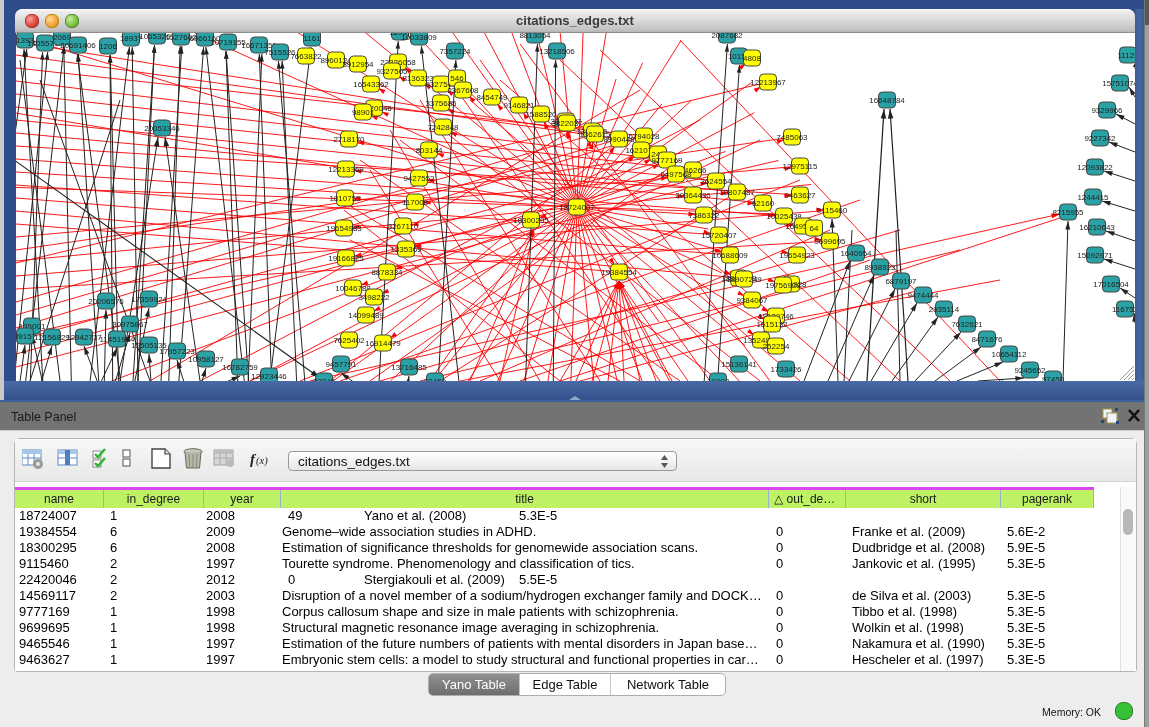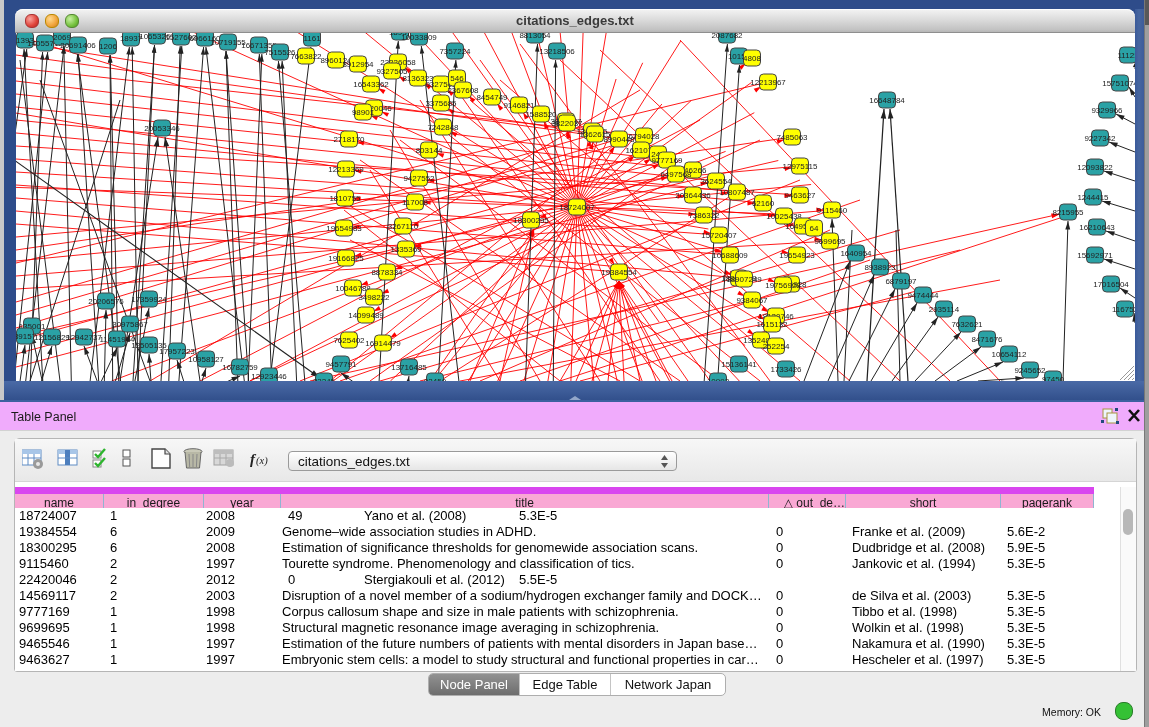--- a/index.html
+++ b/index.html
@@ -6,26 +6,26 @@
 #frame{position:absolute;left:15px;top:9px;width:1120px;height:372px}
 #titlebar{position:absolute;left:0;top:0;width:1120px;height:23px;border-radius:8px 8px 0 0;background:linear-gradient(#f4f4f4,#dcdcdc 45%,#c2c2c2 90%,#b6b6b6);border-bottom:1px solid #8e8e8e;box-shadow:inset 0 1px 0 #fdfdfd}
 #titletext{position:absolute;left:0;top:4px;width:1120px;text-align:center;font-size:13px;font-weight:bold;color:#3a3a3a}
 .tl{position:absolute;top:5px;width:12px;height:12px;border-radius:6px}
 #blue-bottom{position:absolute;left:4px;top:381px;width:1141px;height:19px;background:linear-gradient(#4a6aa6,#32508c)}
 #blue-right{position:absolute;left:1135px;top:9px;width:10px;height:391px;background:linear-gradient(90deg,#3a5a9a,#47669f 40%,#3a5a9a)}
 #divider{position:absolute;left:0;top:400px;width:1145px;height:2px;background:#3c61a0}
 #rightstrip{position:absolute;right:0;top:0;width:4px;height:727px;background:#9e9e9e;border-left:1px solid #787878}
 #rightstrip .cap{position:absolute;top:0;left:0;width:4px;height:25px;background:#585858}
 #panel{position:absolute;left:0;top:402px;width:1145px;height:325px;background:#ededed}
-#paneltitle{position:absolute;left:0;top:0;width:1145px;height:28px;background:#f0abfc;border-bottom:1px solid #d2d2d2}
+#paneltitle{position:absolute;left:0;top:0;width:1145px;height:28px;background:#737373;border-bottom:1px solid #d2d2d2}
 #paneltitle span{position:absolute;left:11px;top:8px;font-size:12.5px;color:#1a1a1a}
 #toolwrap{position:absolute;left:14px;top:36px;width:1121px;height:232px;background:#fff;border:1px solid #b5b5b5;border-radius:6px 6px 3px 3px}
 #toolbar{position:absolute;left:0;top:0;width:1121px;height:42px;background:linear-gradient(#f7f7f7,#e8e8e8);border-bottom:1px solid #d5d5d5}
 #combo{position:absolute;left:273px;top:12px;width:389px;height:20px;border:1px solid #9a9a9a;border-radius:4px;background:linear-gradient(#fff,#e6e6e6);font-size:13.5px;color:#111;line-height:20px;padding-left:9px;box-sizing:border-box}
-#thead{position:absolute;left:0;top:48px;width:1079px;height:20px;background:#f9a8d4;border-top:7px solid #d946ef;border-bottom:1px solid #93b5cf;display:flex;font-size:12px;color:#1a1a1a}
+#thead{position:absolute;left:0;top:48px;width:1079px;height:20px;background:#bef264;border-top:3px solid #d946ef;border-bottom:1px solid #93b5cf;display:flex;font-size:12px;color:#1a1a1a}
 #thead div{border-right:1px solid #8fb5d1;text-align:center;line-height:19px;box-sizing:border-box}
 .tr{display:flex;height:16px;font-size:13px;color:#000;white-space:nowrap}
 .tr div{box-sizing:border-box;overflow:hidden}
 .c0{width:89px;padding-left:4px}
 .c1{width:100px;padding-left:6px}
 .c2{width:77px;padding-left:2px}
 .c3{width:488px;padding-left:1px}
 .c4{width:77px;padding-left:7px}
 .c5{width:155px;padding-left:6px}
 .c6{width:93px;padding-left:6px}
@@ -835,21 +835,21 @@
 <div id="combo">citations_edges.txt<svg style="position:absolute;right:7px;top:3px" width="9" height="14">
             <path d="M4.5 0 L8 5 L1 5 Z" fill="#555"></path>
             <path d="M4.5 13 L8 8 L1 8 Z" fill="#555"></path>
           </svg></div>
 </div>
 <div id="thead">
 <div style="width:89px">name</div>
         <div style="width:100px">in_degree</div>
         <div style="width:77px">year</div>
         <div style="width:488px">title</div>
-        <div style="width:77px;text-align:right;padding-left:5px">△ out_de…</div>
+        <div style="width:77px;text-align:left;padding-left:5px">△ out_de…</div>
         <div style="width:155px">short</div>
         <div style="width:93px">pagerank</div>
 </div>
 <div id="rowsbox">
 <div class="tr">
           <div class="c0">18724007</div>
           <div class="c1">1</div>
           <div class="c2">2008</div>
           <div class="c4">49</div>
           <div class="c5">Yano et al. (2008)</div>
@@ -872,29 +872,29 @@
           <div class="c4">0</div>
           <div class="c5">Dudbridge et al. (2008)</div>
           <div class="c6">5.9E-5</div>
         </div>
 <div class="tr">
           <div class="c0">9115460</div>
           <div class="c1">2</div>
           <div class="c2">1997</div>
           <div class="c3">Tourette syndrome. Phenomenology and classification of tics.</div>
           <div class="c4">0</div>
-          <div class="c5">Jankovic et al. (1994)</div>
+          <div class="c5">Jankovic et al. (1995)</div>
           <div class="c6">5.3E-5</div>
         </div>
 <div class="tr">
           <div class="c0">22420046</div>
           <div class="c1">2</div>
           <div class="c2">2012</div>
           <div class="c4">0</div>
-          <div class="c5">Stergiakouli et al. (2012)</div>
+          <div class="c5">Stergiakouli et al. (2009)</div>
           <div class="c6">5.5E-5</div>
         </div>
 <div class="tr">
           <div class="c0">14569117</div>
           <div class="c1">2</div>
           <div class="c2">2003</div>
           <div class="c3">Disruption of a novel member of a sodium/hydrogen exchanger family and DOCK…</div>
           <div class="c4">0</div>
           <div class="c5">de Silva et al. (2003)</div>
           <div class="c6">5.3E-5</div>
@@ -934,21 +934,21 @@
           <div class="c4">0</div>
           <div class="c5">Hescheler et al. (1997)</div>
           <div class="c6">5.3E-5</div>
         </div>
 </div>
 <div id="tscroll">
         <div id="tthumb"></div>
       </div>
 </div>
 <div id="tabs">
-      <div id="tab1">Node Panel</div>
+      <div id="tab1">Yano Table</div>
       <div id="tab2">Edge Table</div>
-      <div id="tab3">Network Japan</div>
+      <div id="tab3">Network Table</div>
     </div>
 <div id="status">Memory: OK</div>
 <div id="memdot"></div>
 </div>
 <div id="rightstrip">
     <div class="cap"></div>
   </div>
 </body></html>

